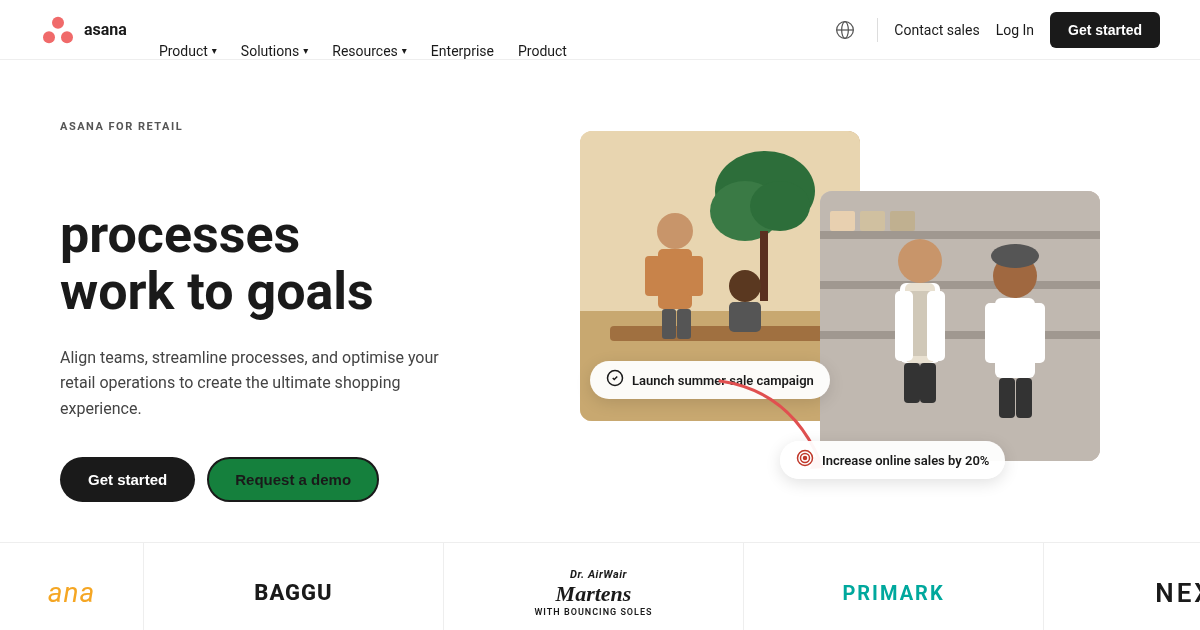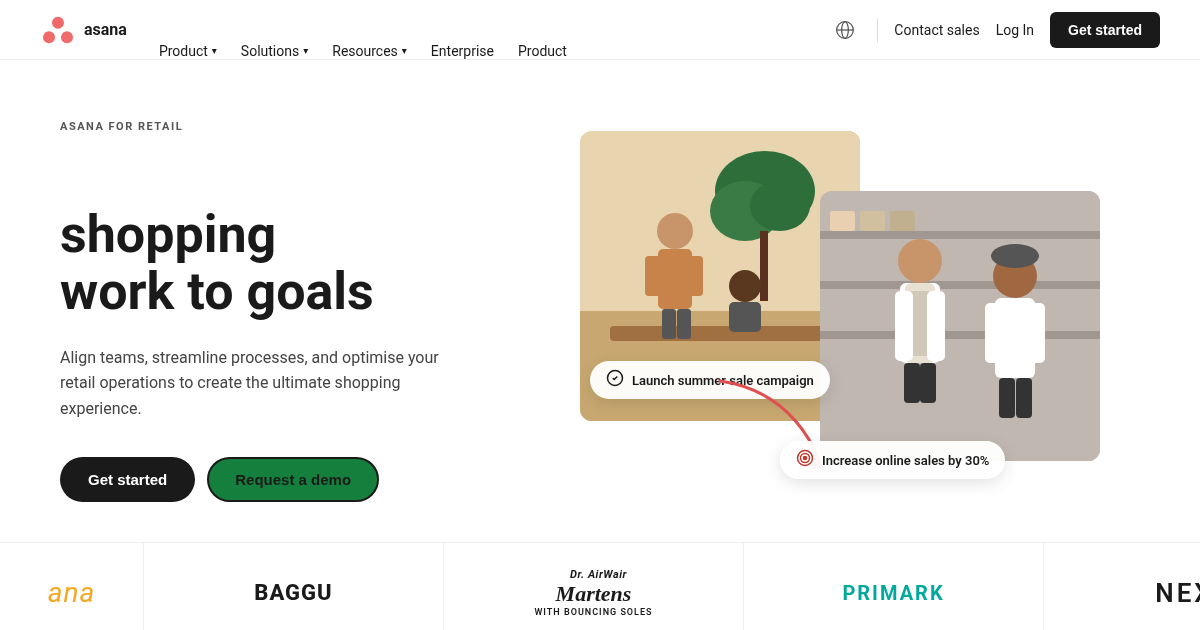--- a/index.html
+++ b/index.html
@@ -174,21 +174,21 @@
     <a class="login-link">Log In</a>
     <button class="get-started-btn-nav">Get started</button>
   </div>
 </nav>
 
 <section class="hero">
   <div class="hero-left">
     <p class="hero-eyebrow">ASANA FOR RETAIL</p>
     <h1 class="hero-headline">
       <br>
-      <span>shopping</span><br>
+      <span>processes</span><br>
       <span>work to goals</span>
     </h1>
     <p class="hero-sub">Align teams, streamline processes, and optimise your retail operations to create the ultimate shopping experience.</p>
     <div class="hero-btns">
       <button class="btn-primary">Get started</button>
       <button class="btn-secondary">Request a demo</button>
     </div>
   </div>
 
   <div class="hero-right">
@@ -269,21 +269,21 @@
     </svg>
 
     <div class="pill pill-2">
       <span class="pill-goal">
         <svg width="18" height="18" viewBox="0 0 24 24" fill="none" stroke="#c0392b" stroke-width="2">
           <circle cx="12" cy="12" r="10"></circle>
           <circle cx="12" cy="12" r="6"></circle>
           <circle cx="12" cy="12" r="2" fill="#c0392b"></circle>
         </svg>
       </span>
-      <span>Increase online sales by 30%</span>
+      <span>Increase online sales by 20%</span>
     </div>
   </div>
 </section>
 
 <div class="brands-strip">
 
   <div class="brand-partial-left">
     <span class="brand-name ana">ana</span>
   </div>
 

